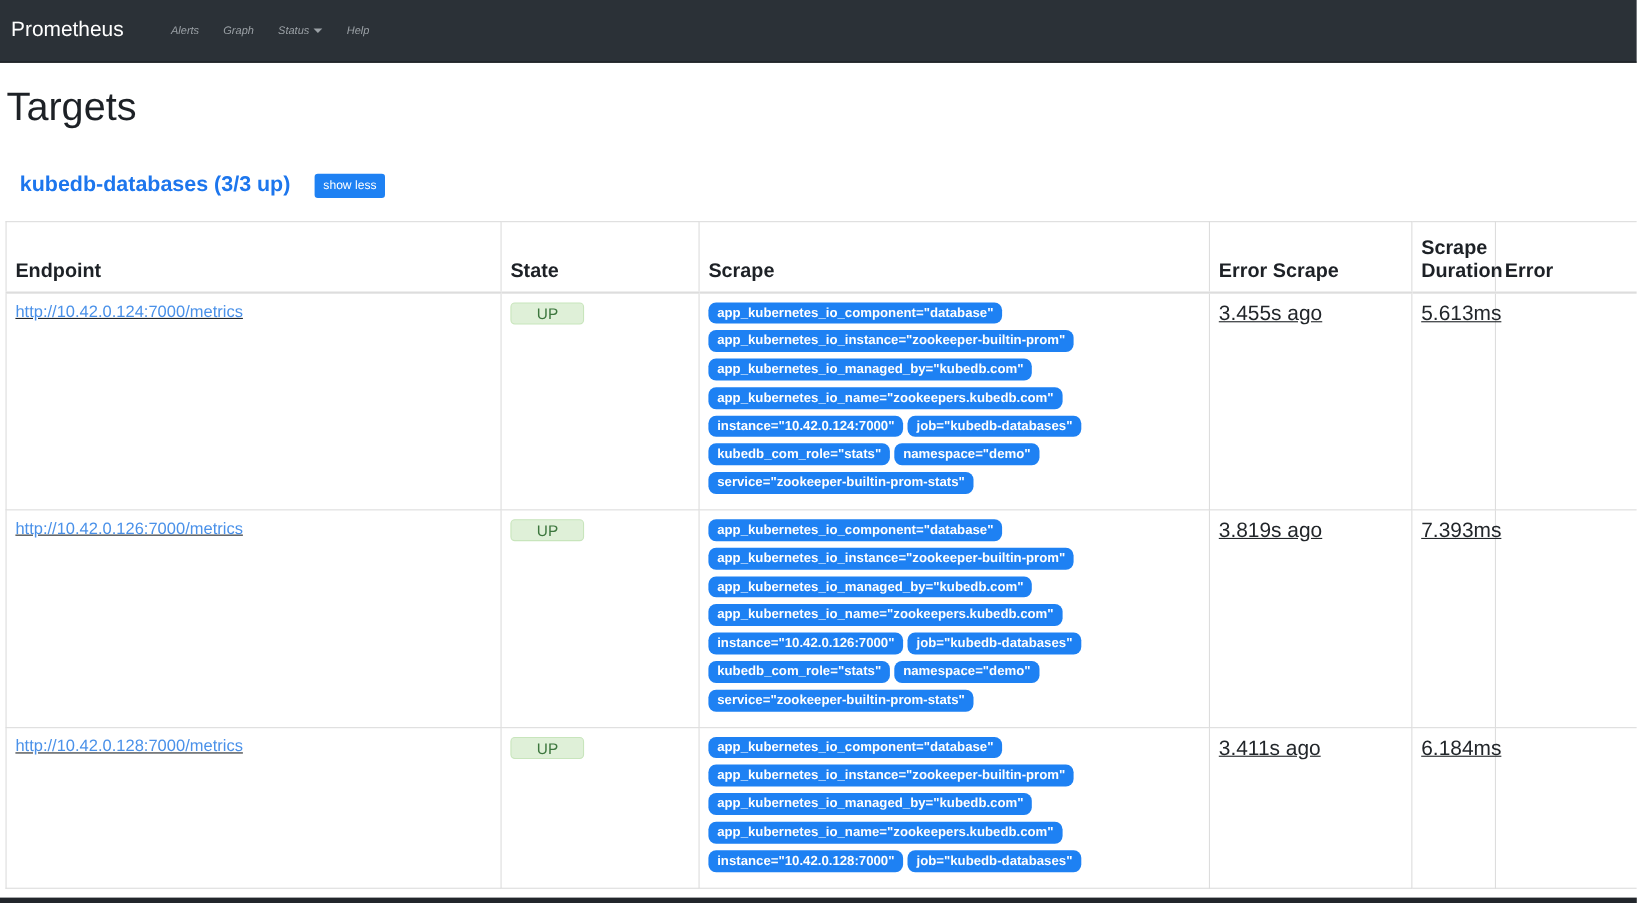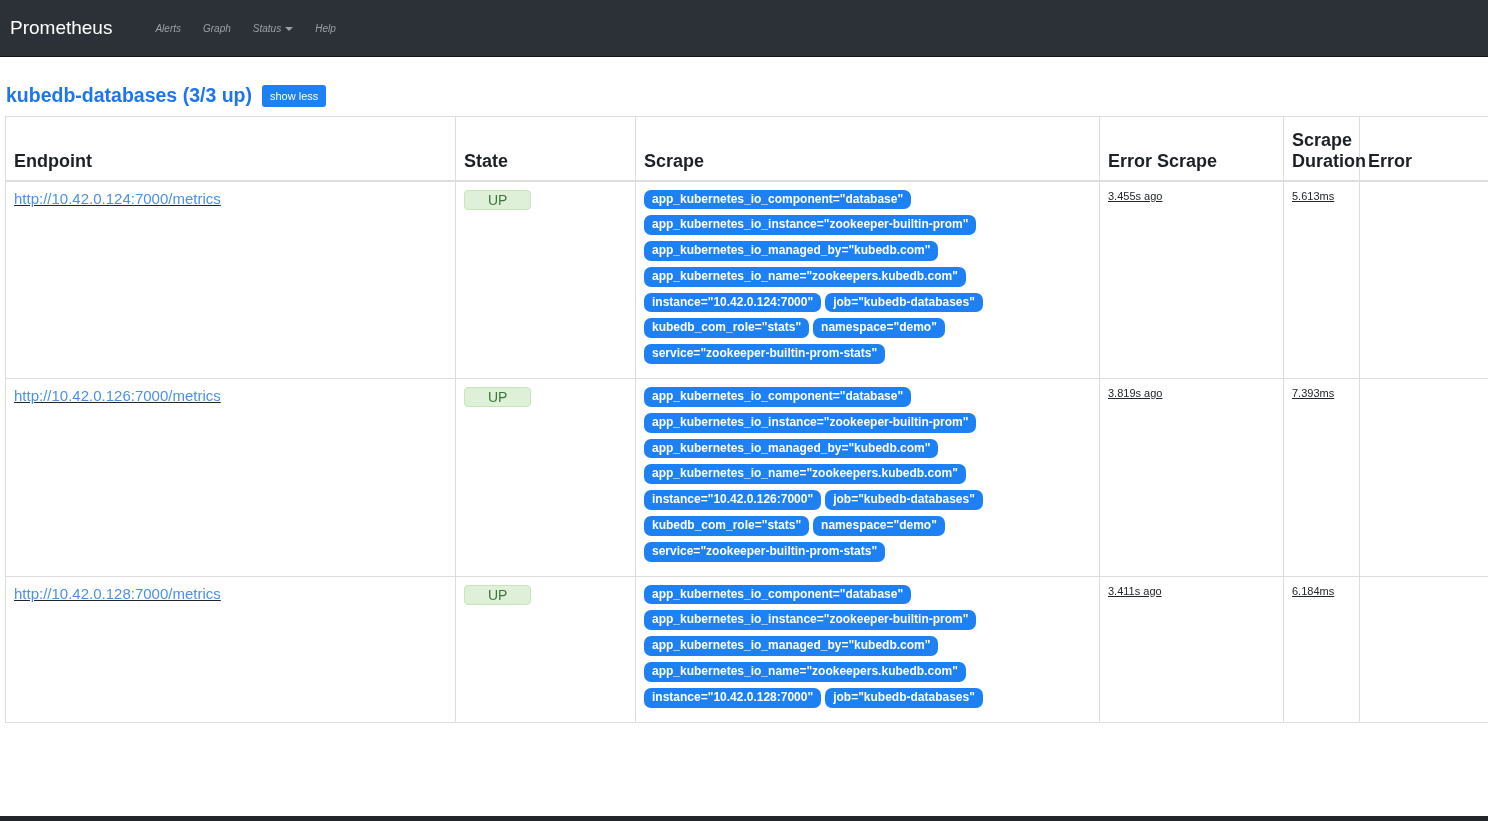--- a/index.html
+++ b/index.html
@@ -39,21 +39,21 @@
   
   .btn-group{display:inline-flex;}
   .btn{border:none;color:#fff;font-size:15px;font-family:inherit;cursor:pointer;
     padding:8px 13px;line-height:1.35;background:var(--primary);}
   .btn.active{background:var(--primary-dark);}
   .btn:first-child{border-radius:3px 0 0 3px;}
   .btn:last-child{border-radius:0 3px 3px 0;}
 
   
   .job-header{margin:27px 0 9px 1px;display:flex;align-items:center;}
-  .job-header h2{display:inline;font-size:19.5px;font-weight:bold;color:var(--job-heading);margin:0;}
+  .job-header h2{display:inline;font-size:19.5px;font-weight:bold;color:var(--job-heading);margin:12px;}
   .btn-toggle{background:var(--primary);color:#fff;border:none;cursor:pointer;
     font-size:11px;font-family:inherit;padding:5px 8px;border-radius:3px;margin-left:10px;}
 
   
   table.targets{border-collapse:collapse;width:1483px;font-size:14.5px;table-layout:fixed;}
   table.targets th, table.targets td{border:1px solid var(--border);padding:8px;text-align:left;}
   table.targets th{vertical-align:bottom;font-size:18px;font-weight:bold;height:64px;
     border-bottom-width:2px;color:#1d2126;}
   table.targets td{vertical-align:top;text-decoration:underline;}
   table.targets td:last-child, table.targets th:last-child{border-right:none;}
@@ -64,36 +64,37 @@
   a.endpoint{color:var(--link);text-decoration:none;font-size:15px;}
 
   .state-badge{display:inline-block;background:var(--up-bg);color:var(--up-text);
     border:1px solid var(--up-border);border-radius:4px;padding:1px 23px;font-size:14px;text-align:center;}
 
   .labels-wrap{display:block;max-width:448px;}
   .label-badge{display:inline-block;background:var(--primary);color:#fff;font-weight:bold;
     font-size:12px;line-height:1.15;padding:3px 8px;border-radius:7px;margin:0 4px 6px 0;
     white-space:nowrap;}
 
-  .scrape-text{font-size:11px;}
+  .scrape-text{font-size:19px;}
 
   .bottom-edge{position:fixed;left:0;bottom:0;width:100%;height:5px;background:#22262b;}
 </style>
 </head>
 <body>
 
 <nav class="navbar">
   <a class="brand">Prometheus</a>
   <a class="nav-item">Alerts</a>
   <a class="nav-item">Graph</a>
   <a class="nav-item"><span>Status</span><span class="caret"></span></a>
   <a class="nav-item">Help</a>
 </nav>
 
 <div class="content">
+  <h1 class="page-title">Targets</h1>
 
 
   <div class="job-header">
     <h2>kubedb-databases (3/3 up)</h2>
     <button class="btn-toggle">show less</button>
   </div>
 
   <table class="targets">
     <colgroup>
       <col class="c-endpoint">

